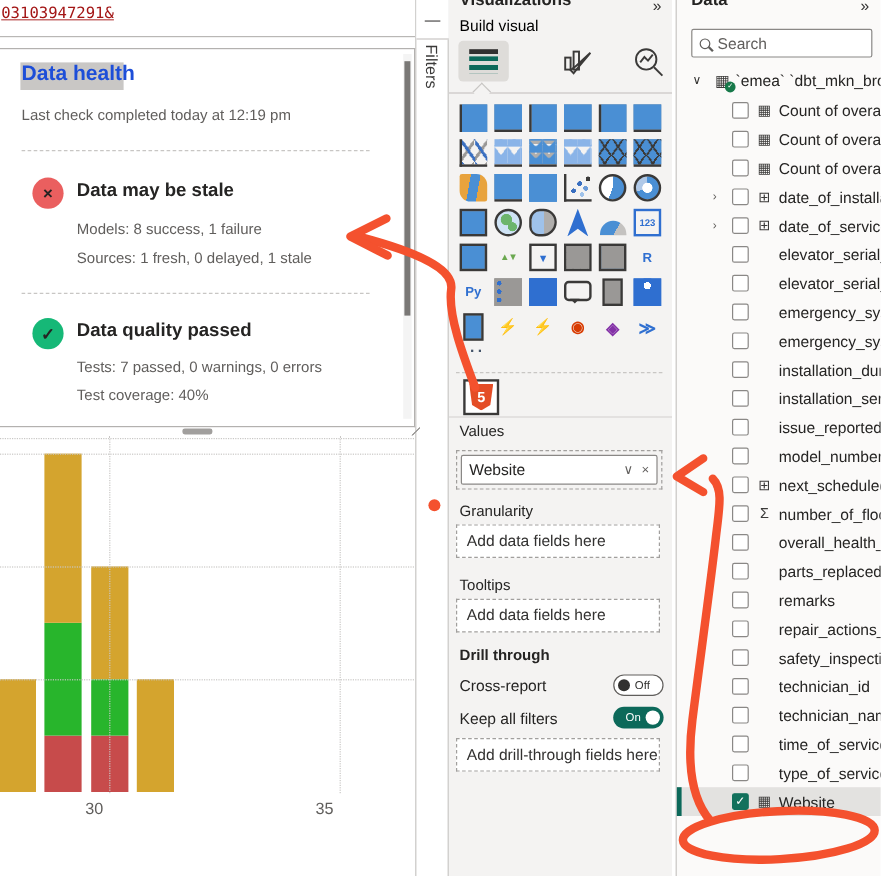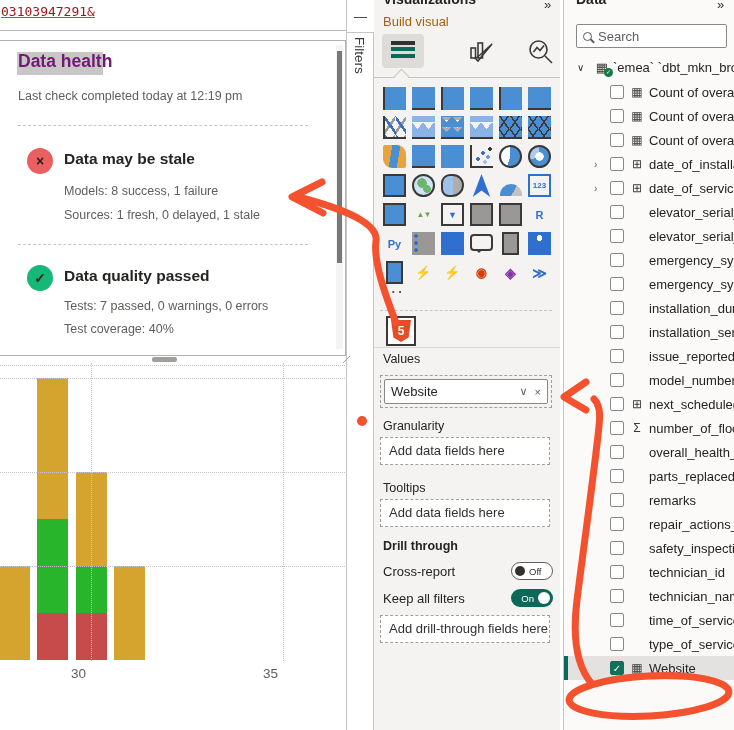--- a/index.html
+++ b/index.html
@@ -8,21 +8,21 @@
 
   
   .url-fragment { position:absolute; left:1px; top:4px; font-family:"DejaVu Sans Mono", monospace;
     font-size:13px; color:#a31515; text-decoration:underline; text-decoration-color:#b84a4a; }
   .top-rule { position:absolute; left:0; top:30px; width:346px; height:1px; background:#b9b7b5; }
 
   
   .health-card { position:absolute; left:0; top:40px; width:346px; height:316px; background:#fff;
     border:1px solid #b3b1af; border-left:none; z-index:3; }
   .title-hl { position:absolute; left:17px; top:11px; width:86px; height:23px; background:#c9c7c5; }
-  .health-title { position:absolute; left:18px; top:10px; font-size:17.5px; font-weight:bold; color:#701a75; }
+  .health-title { position:absolute; left:18px; top:10px; font-size:17.5px; font-weight:bold; color:#1d4ed8; }
   .health-sub { position:absolute; left:18px; top:48px; font-size:12.5px; color:#605e5c; }
   .dash-div { position:absolute; left:18px; width:290px; border-top:1px dashed #c8c6c4; }
   .st-icon { position:absolute; left:27px; width:26px; height:26px; border-radius:50%;
     display:flex; align-items:center; justify-content:center; font-size:14px; font-weight:bold; color:#252423; }
   .st-err { background:#ea5f5f; }
   .st-ok  { background:#16b877; }
   .st-head { position:absolute; left:64px; font-size:15.5px; font-weight:bold; color:#252423; }
   .st-line { position:absolute; left:64px; font-size:12.5px; color:#605e5c; }
   .card-vscroll { position:absolute; right:2px; top:4px; width:7px; height:304px; background:#f4f4f4; }
   .card-vthumb { position:absolute; left:1px; top:6px; width:5px; height:212px; background:#7a7876; }
@@ -41,21 +41,21 @@
   .filters-strip { position:absolute; left:346px; top:0; width:28px; height:730px; background:#fff;
     border-left:1px solid #c8c6c4; border-right:1px solid #c8c6c4; z-index:2; }
   .filters-handle { position:absolute; left:0; top:0; width:27px; height:33px; border-bottom:1px solid #c8c6c4;
     display:flex; align-items:center; justify-content:center; font-size:13px; color:#323130; background:#fff; }
   .filters-label { position:absolute; left:5px; top:37px; writing-mode:vertical-rl; font-size:13.5px; color:#3b3a39; }
 
   
   .viz-pane { position:absolute; left:374px; top:0; width:186px; height:730px; background:#f4f3f2; }
   .pane-title { position:absolute; top:-9px; font-size:14px; font-weight:bold; color:#252423; }
   .pane-collapse { position:absolute; top:-3px; font-size:13px; color:#323130; }
-  .build-label { position:absolute; left:9px; top:14px; font-size:13px; color:#a16207; }
+  .build-label { position:absolute; left:9px; top:14px; font-size:13px; color:#000000; }
   .tab { position:absolute; display:flex; align-items:center; justify-content:center; }
   .tab-build { left:8px; top:34px; width:42px; height:34px; background:#dedcd9; border-radius:4px; }
   .build-ic { width:24px; height:20px; border-top:4px solid #323130;
     background:repeating-linear-gradient(to bottom, #0c695a 0 4px, transparent 4px 7px) 0 2px/24px 18px no-repeat; }
   .tab-format { left:91px; top:36px; width:34px; height:32px; }
   .tab-analytics { left:150px; top:36px; width:34px; height:32px; }
   .tabs-divider { position:absolute; left:0; top:77px; width:186px; height:1px; background:#c8c6c4; }
   .caret { position:absolute; left:22px; top:71px; width:11px; height:11px; background:#f4f3f2;
     border-left:1px solid #c8c6c4; border-top:1px solid #c8c6c4; transform:rotate(45deg); z-index:2; }
 

